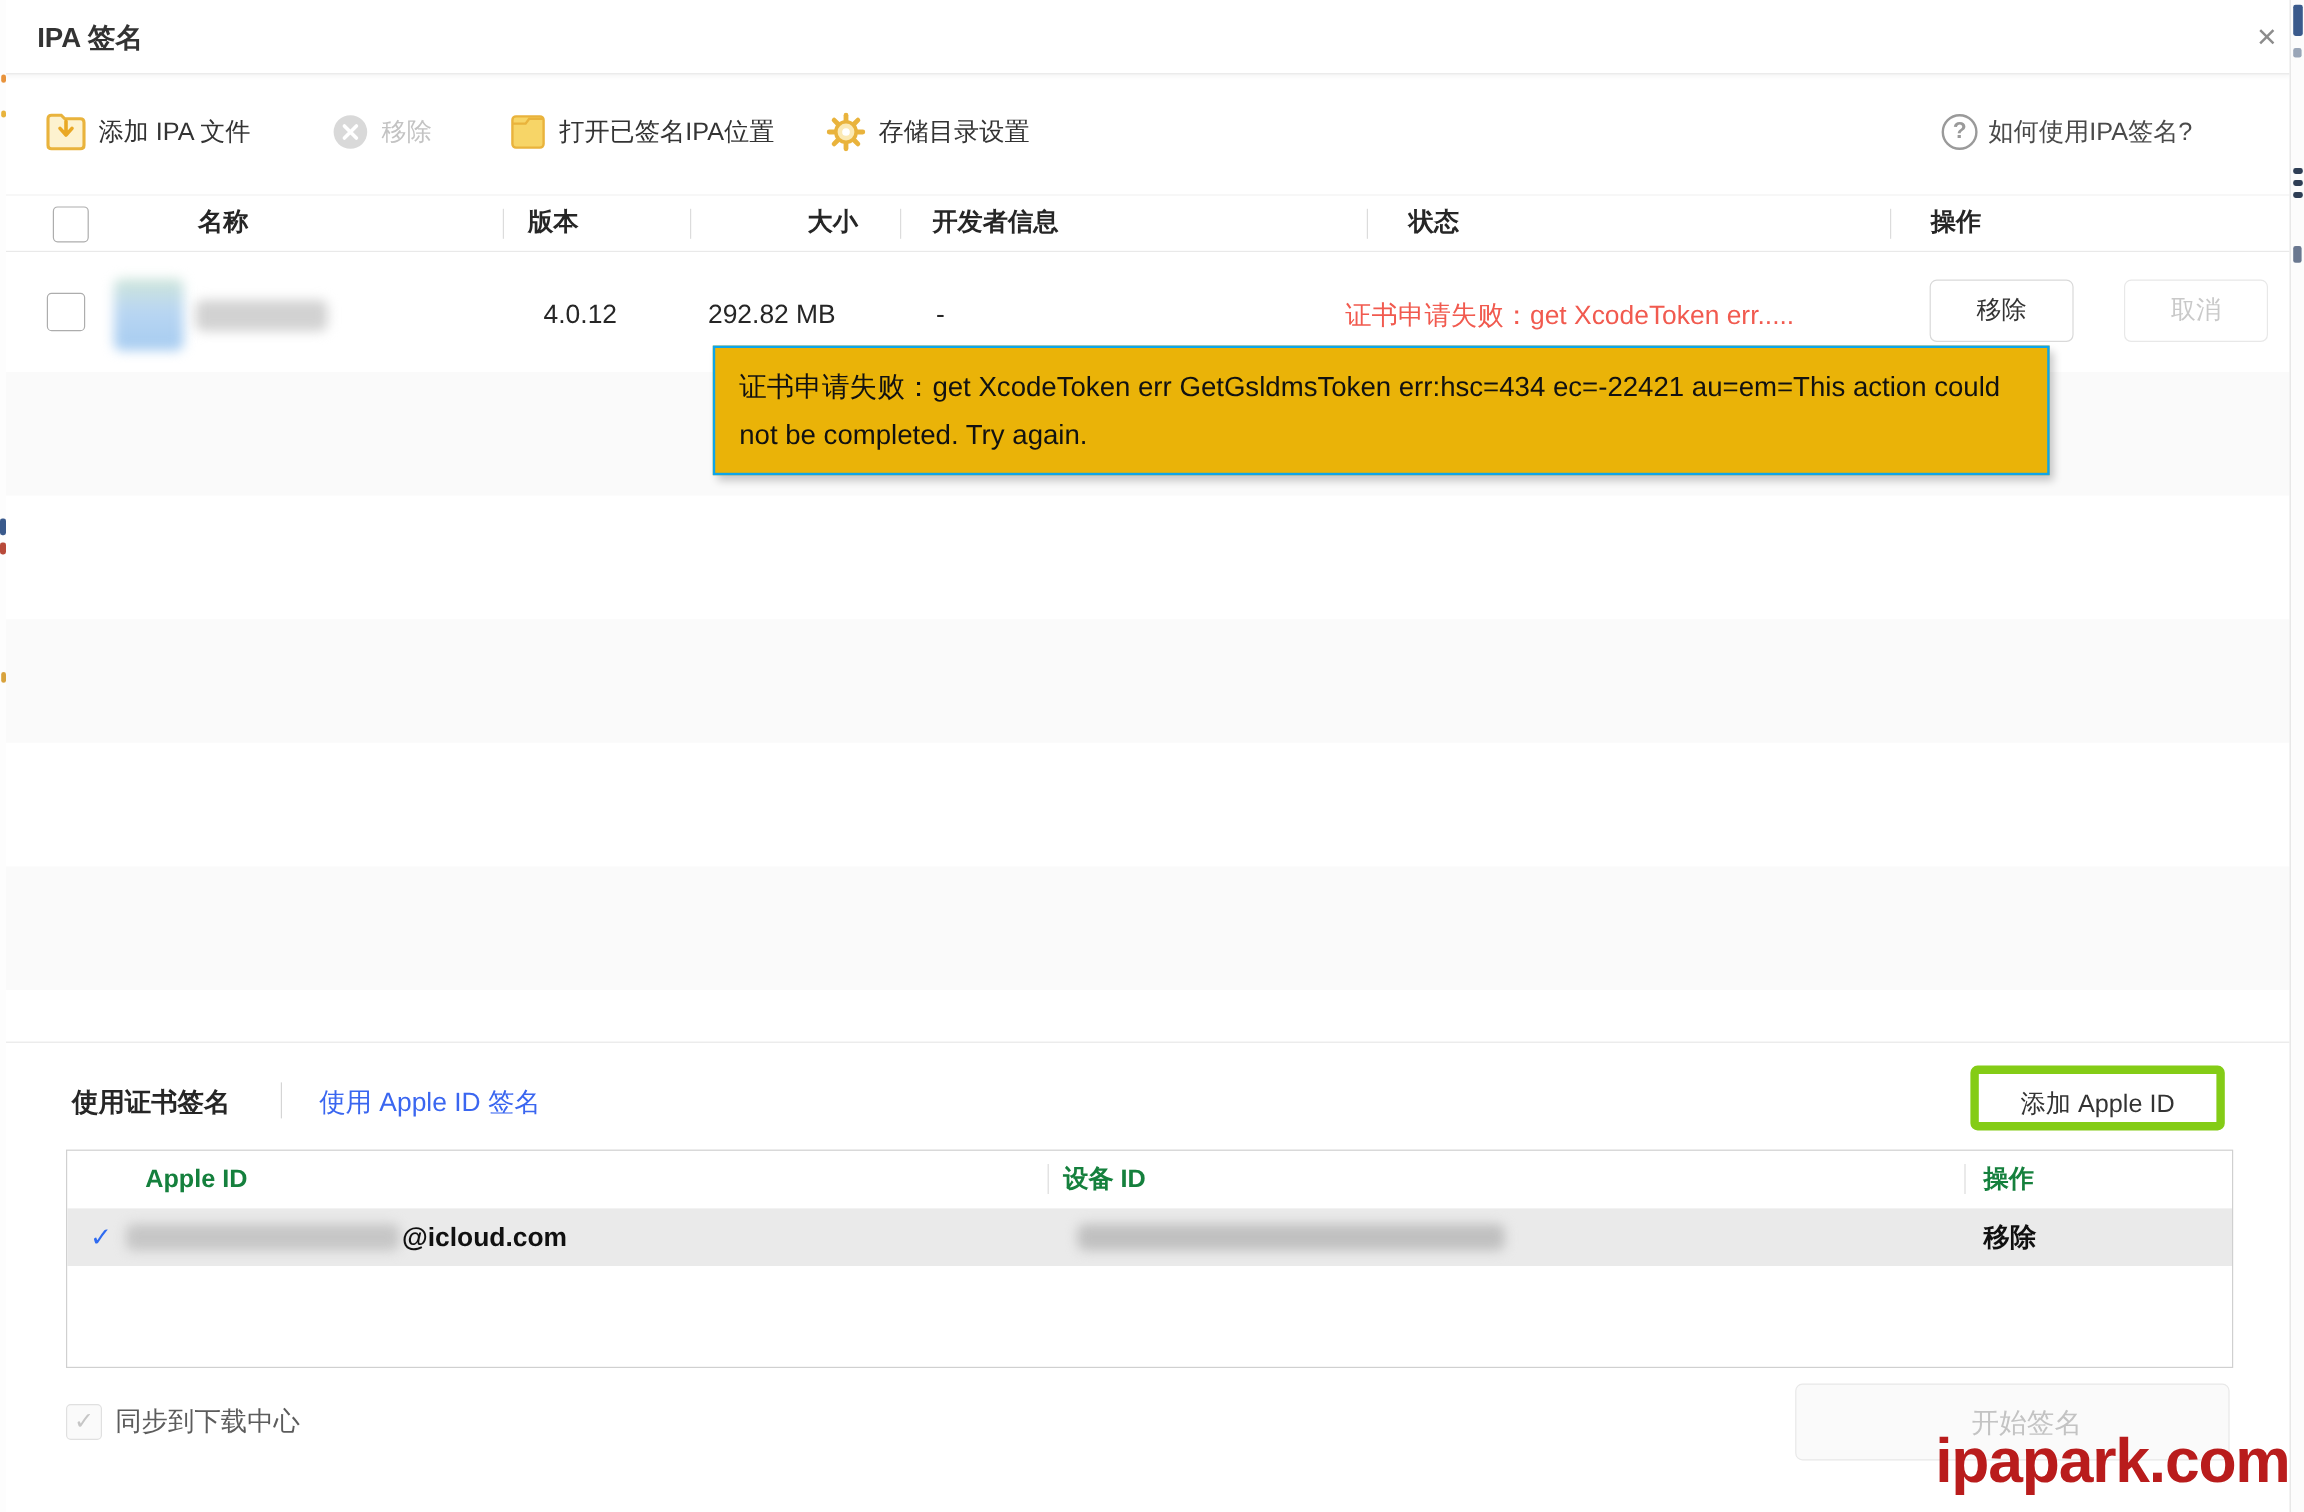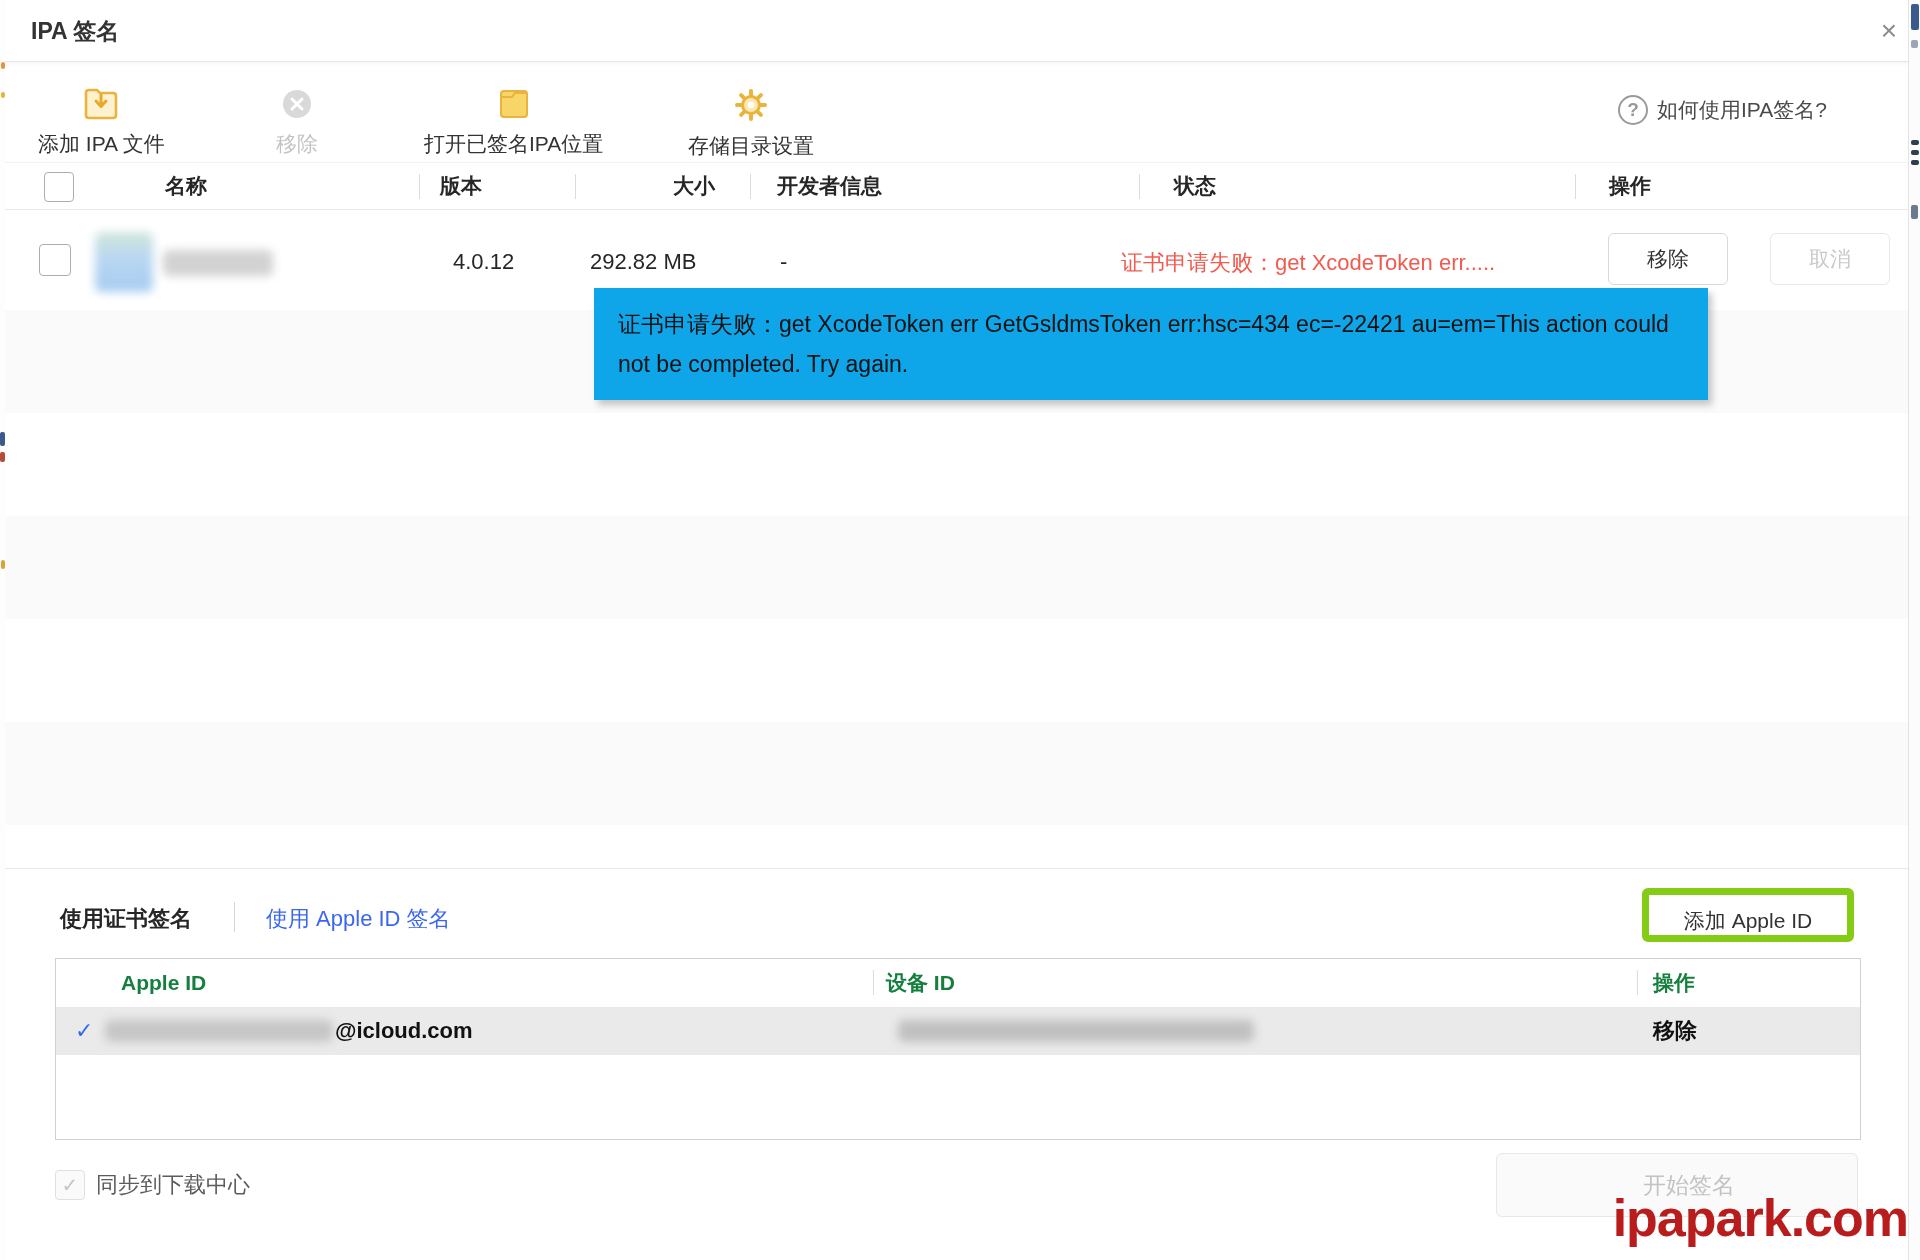--- a/index.html
+++ b/index.html
@@ -9,21 +9,21 @@
 
   
   .titlebar { position:absolute; left:5px; top:0; width:1903px; height:62px; background:#fff;
               border-bottom:1px solid #e6e6e6; box-shadow:0 2px 4px rgba(0,0,0,0.04); z-index:5; }
   .title { position:absolute; left:26px; top:0; line-height:62px; font-size:23px; font-weight:600; color:#333; }
   .close-btn { position:absolute; left:1866px; top:14px; width:36px; height:36px; line-height:34px;
                text-align:center; font-size:28px; color:#8c8c8c; cursor:pointer; }
 
   
   .tb-item { position:absolute; top:88px; height:44px; display:flex; align-items:center; gap:10px;
-             font-size:21px; color:#333; cursor:pointer;flex-direction:column; }
+             font-size:21px; color:#333; cursor:pointer; }
   .tb-item.disabled { color:#c3c3c3; cursor:default; }
   .tb-item svg { display:block; }
   .help-item { position:absolute; top:88px; left:1618px; height:44px; display:flex; align-items:center;
                gap:9px; font-size:21px; color:#4a4a4a; cursor:pointer; }
   .qmark { width:30px; height:30px; border:2px solid #9a9a9a; border-radius:50%; color:#9a9a9a;
            font-size:19px; line-height:26px; text-align:center; font-weight:600; }
 
   
   .list-header { position:absolute; left:5px; top:162px; width:1903px; height:48px; background:#fff;
                  border-top:1px solid #f2f2f2; border-bottom:1px solid #e9e9e9; }
@@ -37,22 +37,22 @@
 
   
   .row1-el { position:absolute; font-size:22px; color:#262626; }
   .blur-block { position:absolute; filter:blur(5px); border-radius:6px; }
   .status-text { position:absolute; left:1121px; top:248px; font-size:22px; color:#f15a4f; white-space:nowrap; }
   .row-btn { position:absolute; top:233px; width:120px; height:52px; background:#fff; border:1px solid #d9d9d9;
              border-radius:6px; font-size:21px; color:#333; text-align:center; line-height:50px; cursor:pointer; }
   .row-btn.disabled { border-color:#e8e8e8; color:#c9c9c9; cursor:default; }
 
   
-  .tooltip { position:absolute; left:594px; top:288px; width:1114px; background:#0ea5e9;
-             border:4px solid #0ea5e9; box-shadow:4px 5px 7px rgba(0,0,0,0.22);
+  .tooltip { position:absolute; left:594px; top:288px; width:1114px; background:#eab308;
+             border:2px solid #0ea5e9; box-shadow:4px 5px 7px rgba(0,0,0,0.22);
              padding:12px 20px; font-size:23px; line-height:40px; color:#111; z-index:10; }
 
   
   .tab { position:absolute; top:904px; font-size:22px; cursor:pointer; }
   .tab-inactive { color:#262626; font-weight:600; }
   .tab-active { color:#3a66f0; }
   .tab-sep { position:absolute; left:234px; top:902px; width:1px; height:30px; background:#d5d5d5; }
   .add-appleid-btn { position:absolute; left:1642px; top:888px; width:212px; height:54px; background:#fff;
                      border:7px solid #84cc16; border-radius:6px; font-size:21px; color:#333;
                      text-align:center; line-height:52px; cursor:pointer; }

